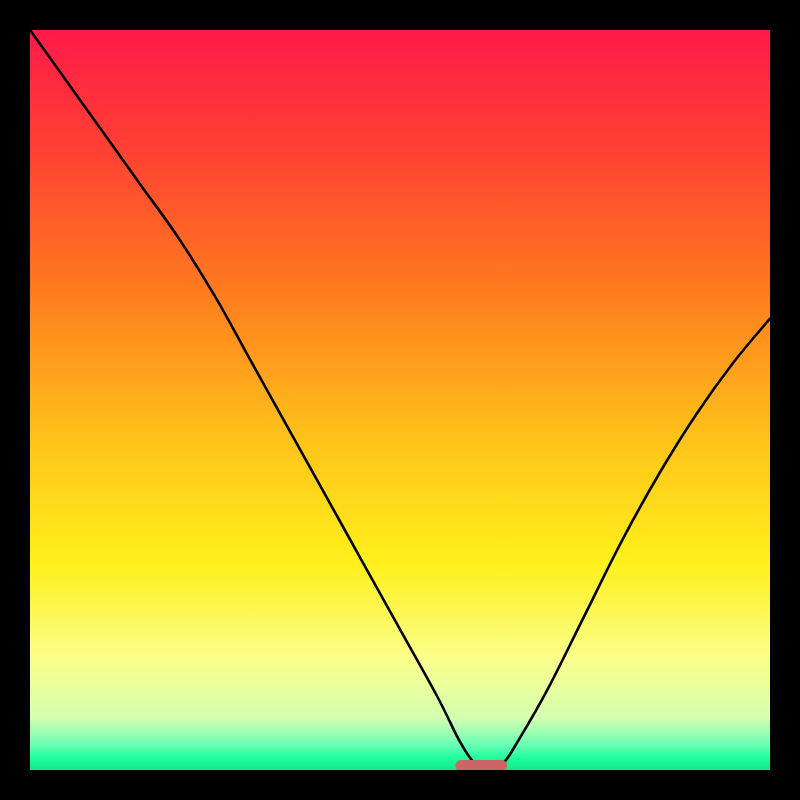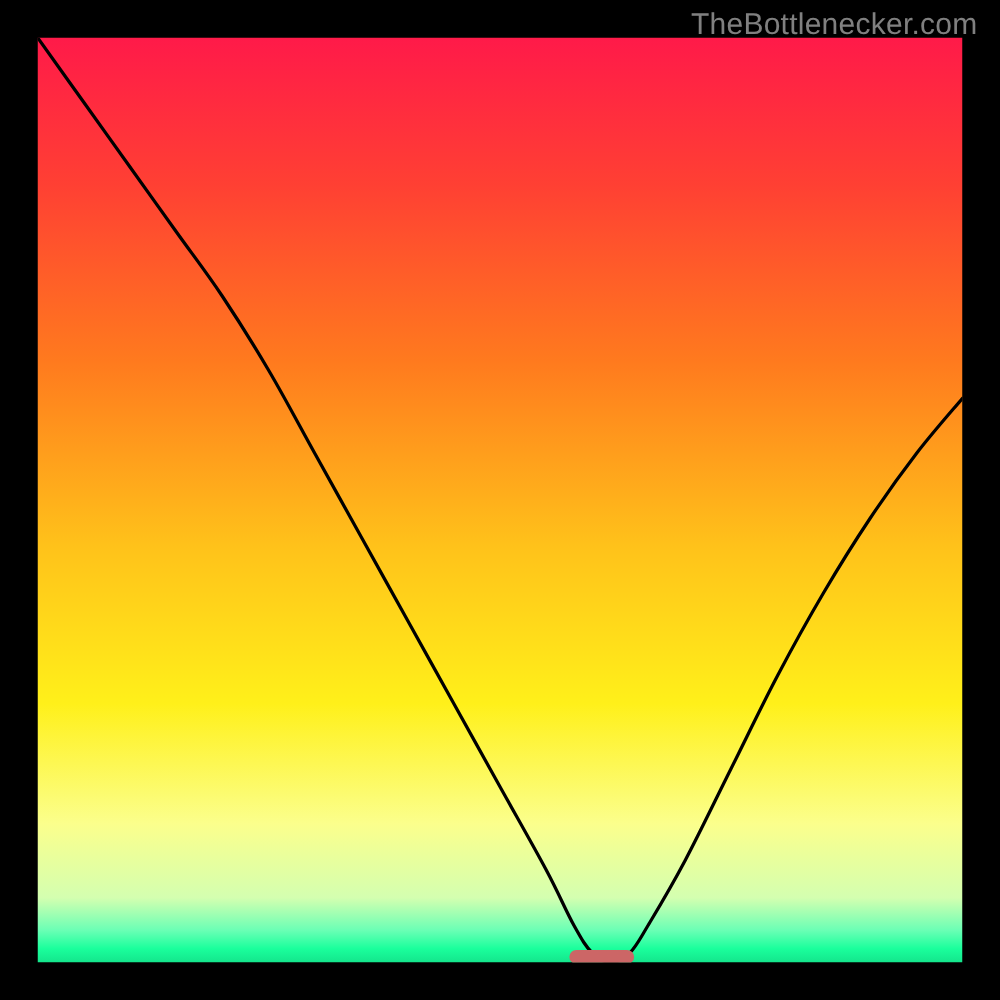--- a/index.html
+++ b/index.html
@@ -33,21 +33,20 @@
     top: 30px;
     width: 740px;
     height: 740px;
     display: block;
   }
 </style>
 </head>
 <body>
 
 <div class="frame">
-  <div class="watermark">TheBottlenecker.com</div>
   <svg class="plot" viewBox="0 0 740 740" preserveAspectRatio="none">
     <defs>
       <linearGradient id="bg-grad" x1="0" y1="0" x2="0" y2="1">
           <stop offset="0.00%" stop-color="#ff1a49"></stop>
           <stop offset="16.00%" stop-color="#ff4033"></stop>
           <stop offset="35.00%" stop-color="#ff7a1e"></stop>
           <stop offset="55.00%" stop-color="#ffc21a"></stop>
           <stop offset="72.00%" stop-color="#fff01a"></stop>
           <stop offset="85.00%" stop-color="#fbff8c"></stop>
           <stop offset="93.00%" stop-color="#d4ffb0"></stop>

